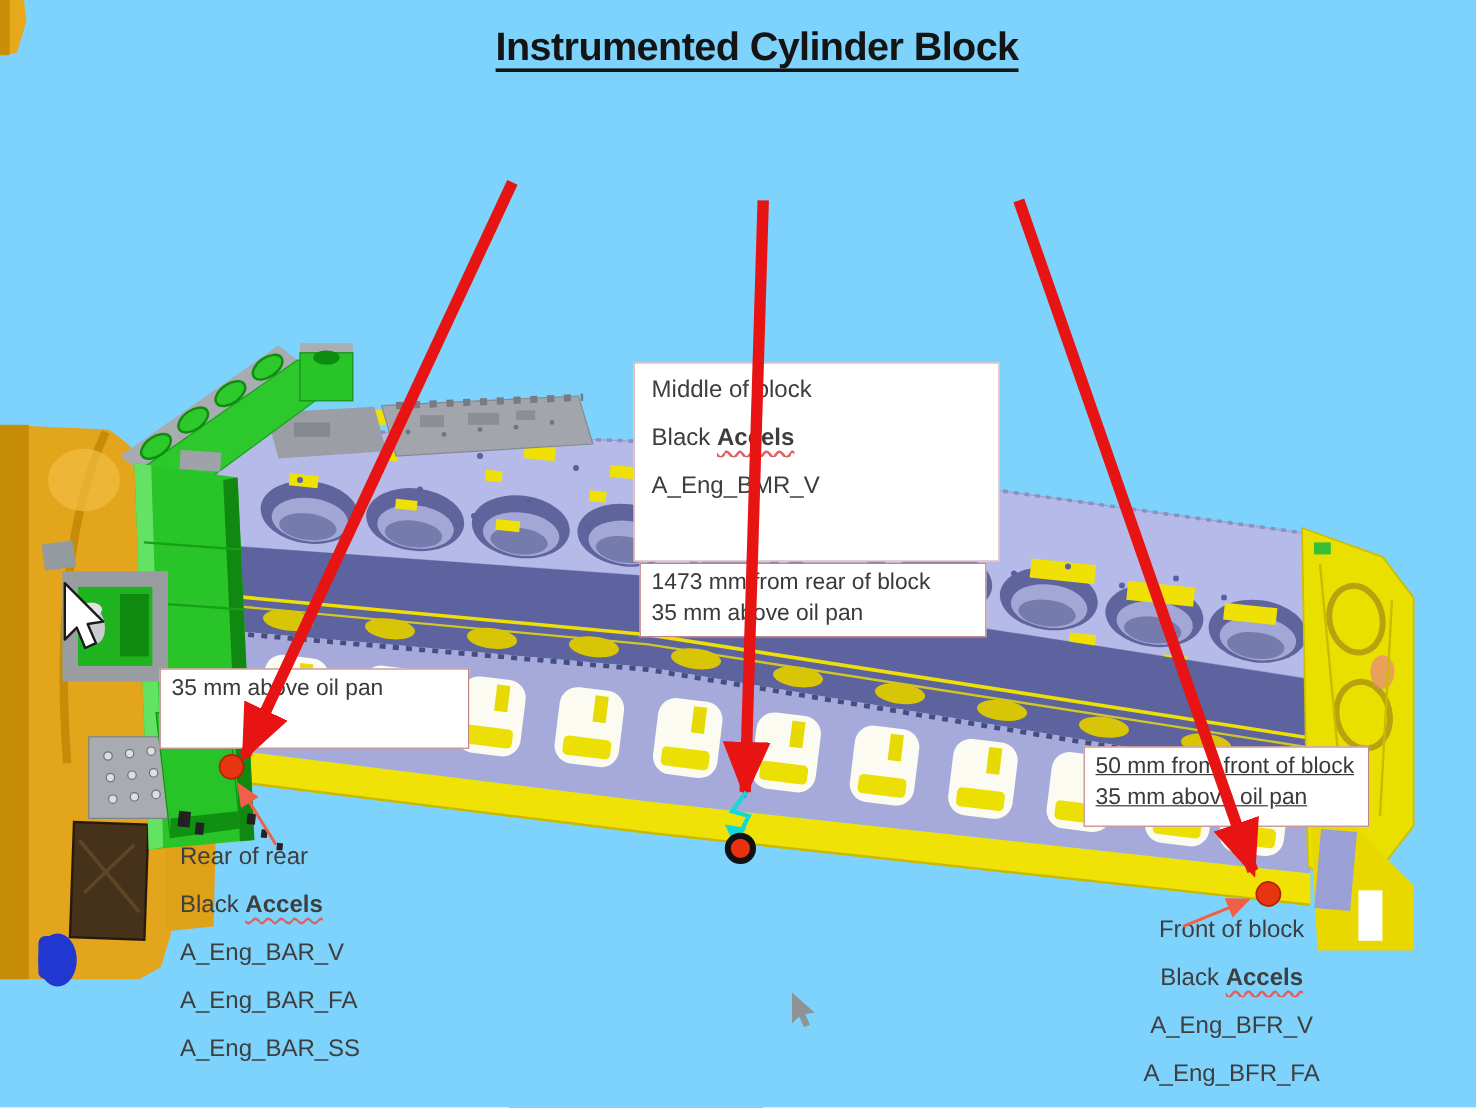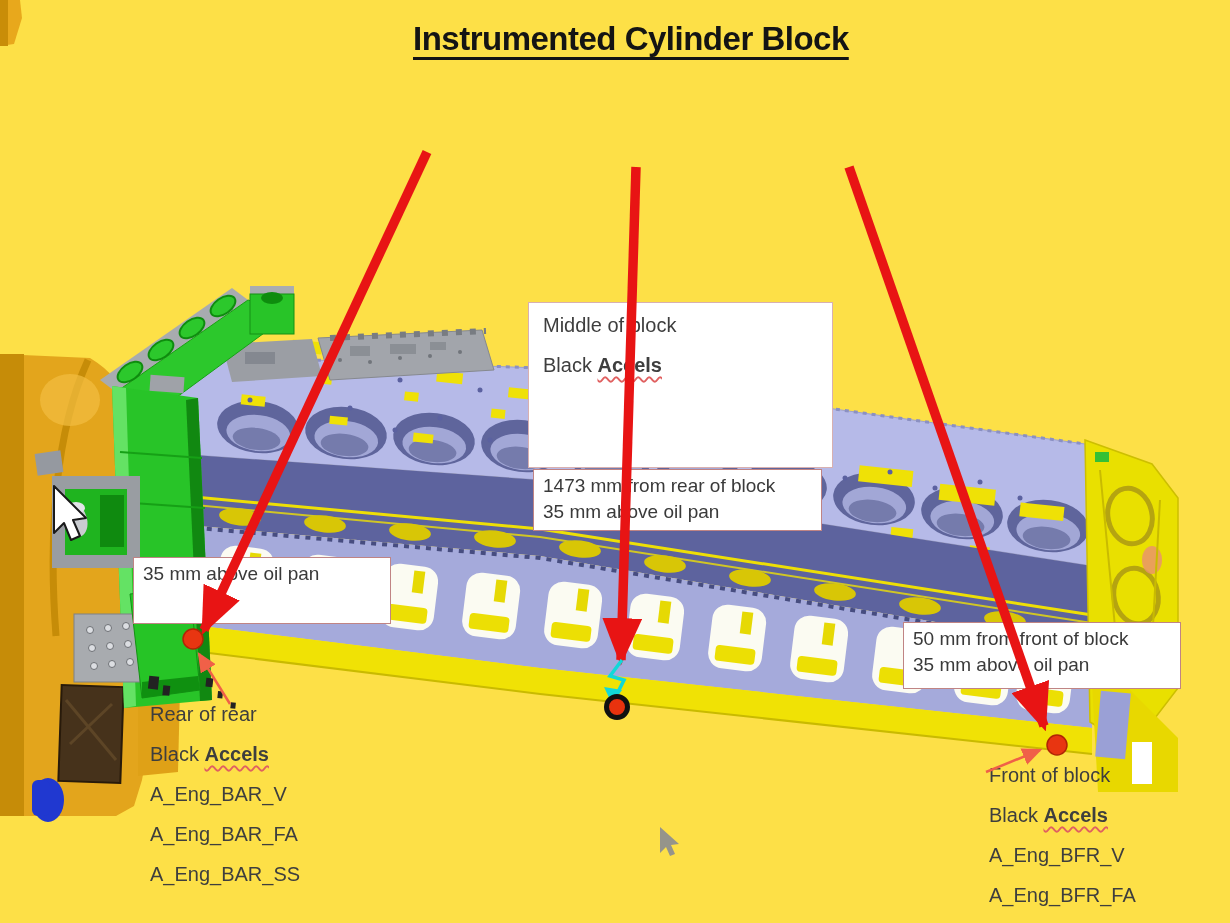--- a/index.html
+++ b/index.html
@@ -1,38 +1,38 @@
 <!DOCTYPE html>
 <html><head>
 <meta charset="utf-8">
 <style>
   html,body{margin:0;padding:0;background:#fff;}
-  #stage{position:relative;width:1230px;height:923px;overflow:hidden;background:#fde047;
+  #stage{position:relative;width:1230px;height:923px;overflow:hidden;background:#7dd3fc;
          font-family:"Liberation Sans",sans-serif;}
   svg.layer{position:absolute;left:0;top:0;}
   #block-svg{z-index:1;}
   #overlay-svg{z-index:3;}
   .txt{position:absolute;z-index:2;color:#3e3e3e;}
   #page-title{left:413px;top:20px;font-size:33px;font-weight:bold;color:#141414;
     text-decoration:underline;text-decoration-thickness:3px;text-underline-offset:7px;
     letter-spacing:-0.5px;white-space:nowrap;}
   .anno{font-size:20px;line-height:25px;}
   .anno .ln{margin-bottom:15px;white-space:nowrap;}
   #anno-middle{left:528px;top:302px;width:305px;height:166px;background:#fff;
     border:1px solid #d8b0b0;padding:10px 0 0 14px;box-sizing:border-box;}
   #anno-rear{left:150px;top:702px;}
-  #anno-front{left:989px;top:763px;}
+  #anno-front{left:953px;top:763px;text-align:center;}
   .misspell{text-decoration-line:underline;text-decoration-style:wavy;
     text-decoration-color:#e06060;text-decoration-thickness:1.5px;text-underline-offset:4px;font-weight:bold;}
   .callout{position:absolute;z-index:2;background:#fff;border:1.5px solid #c08484;
     font-size:19px;line-height:26px;color:#3a3a3a;padding:3px 9px;box-sizing:border-box;
     white-space:nowrap;}
   #callout-middle{left:533px;top:469px;width:289px;height:62px;}
   #callout-rear{left:133px;top:557px;width:258px;height:67px;}
-  #callout-front{left:903px;top:622px;width:278px;height:67px;}
+  #callout-front{left:903px;top:622px;width:238px;height:67px;text-decoration:underline;}
 </style>
 </head>
 <body>
 
 <div id="stage">
 
 <svg id="block-svg" class="layer" width="1230" height="923" viewBox="0 0 1230 923">
 
   <g>
     <polygon points="0,0 20,0 22,18 14,44 0,46" fill="#e8a81c"></polygon>
@@ -326,20 +326,21 @@
       <rect x="232" y="698" width="5" height="6"></rect>
     </g>
   </g>
 </svg>
 
 <div id="page-title" class="txt">Instrumented Cylinder Block</div>
 
 <div id="anno-middle" class="txt anno">
   <div class="ln">Middle of block</div>
   <div class="ln"><span>Black</span> <span class="misspell">Accels</span></div>
+  <div class="ln">A_Eng_BMR_V</div>
 </div>
 
 <div id="anno-rear" class="txt anno">
   <div class="ln">Rear of rear</div>
   <div class="ln"><span>Black</span> <span class="misspell">Accels</span></div>
   <div class="ln">A_Eng_BAR_V</div>
   <div class="ln">A_Eng_BAR_FA</div>
   <div class="ln">A_Eng_BAR_SS</div>
 </div>
 

